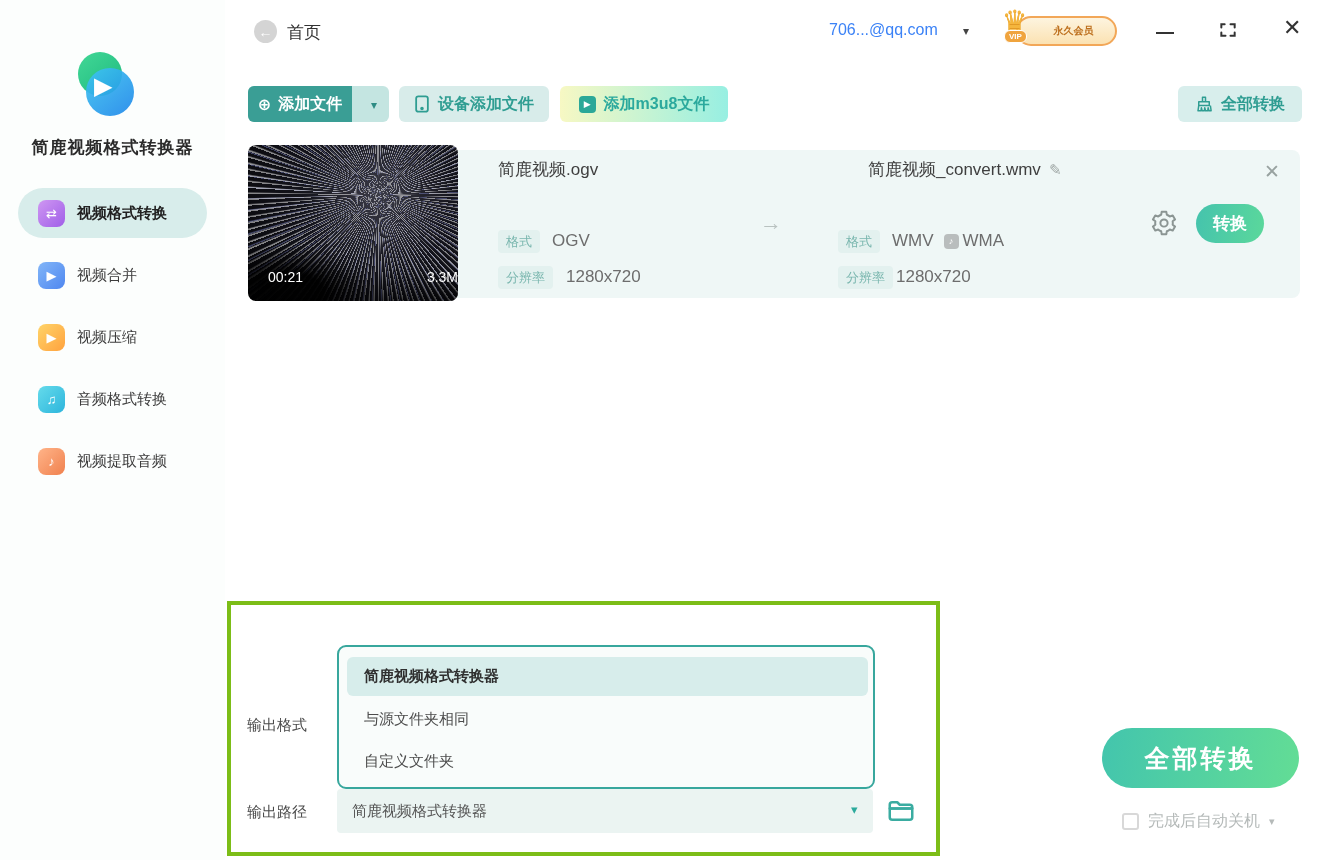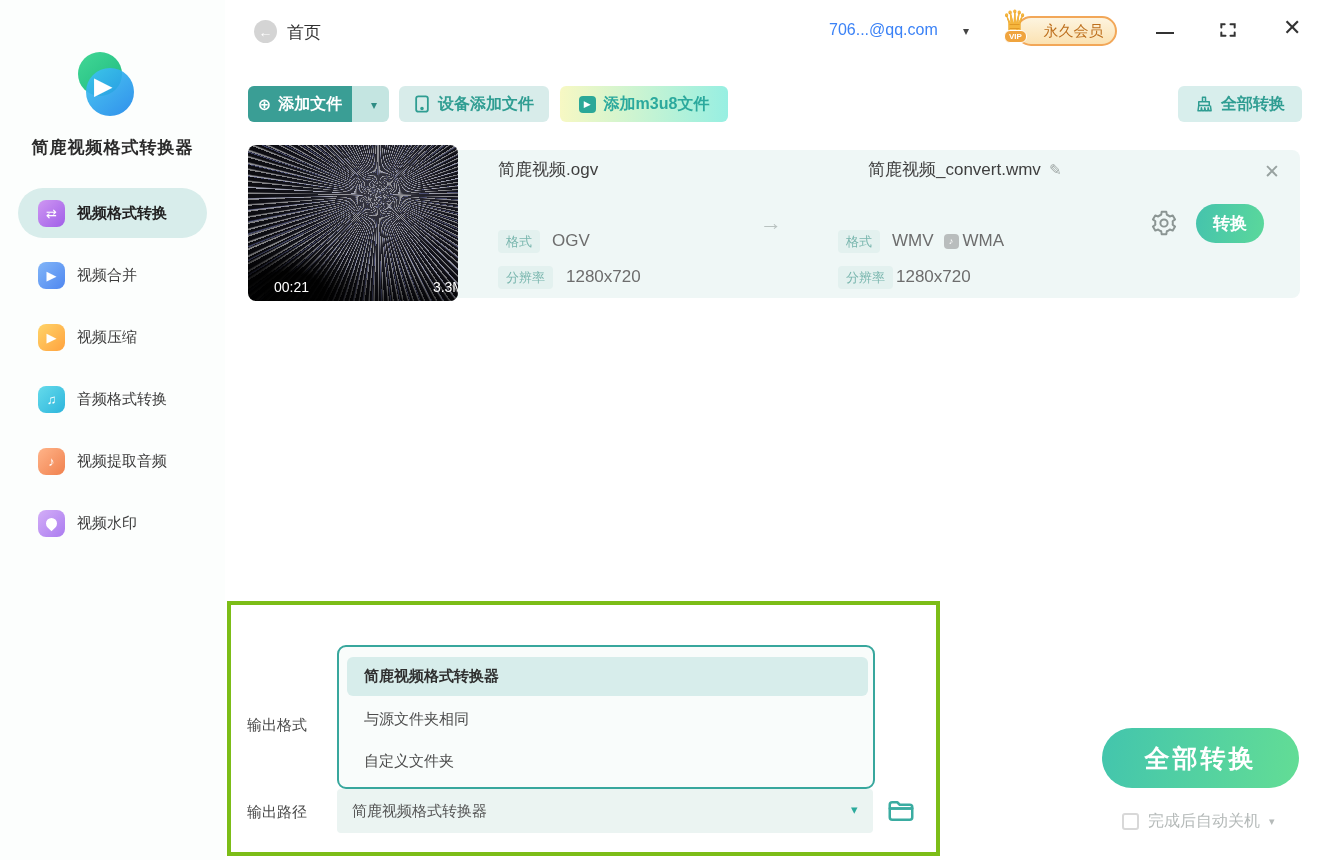--- a/index.html
+++ b/index.html
@@ -27,21 +27,21 @@
   .ic-gif { background:linear-gradient(135deg,#72e38d,#2fc55e); font-size:9px; font-weight:bold; letter-spacing:.5px; }
   .ic-wm { background:linear-gradient(135deg,#d3aef7,#ab7cf0); }
   .drop-shape { width:11px; height:11px; background:#fff; border-radius:50% 50% 50% 0; transform:rotate(-45deg); }
 
   
   .back-circle { position:absolute; left:254px; top:20px; width:23px; height:23px; border-radius:50%; background:#d4d4d4; color:#fff; display:flex; align-items:center; justify-content:center; font-size:14px; cursor:pointer; }
   .home-label { position:absolute; left:287px; top:21px; font-size:17px; color:#333; }
   .account { position:absolute; left:829px; top:21px; font-size:16px; color:#3b82f6; cursor:pointer; }
   .account-caret { position:absolute; left:963px; top:24px; font-size:12px; color:#444; cursor:pointer; }
   .vip-badge { position:absolute; left:1016px; top:16px; width:101px; height:30px; background:linear-gradient(180deg,#fdf4df,#fbe2b2); border:2px solid #f2a758; border-radius:16px; display:flex; align-items:center; justify-content:center; padding-left:14px; cursor:pointer; }
-  .vip-badge .vip-text { font-size:15px; font-weight:normal; color:#bd6f1d; }
+  .vip-badge .vip-text { font-size:10px; font-weight:bold; color:#bd6f1d; }
   .crown { position:absolute; left:1002px; top:6px; width:40px; height:40px; }
   .crown .crown-glyph { position:absolute; left:0; top:-2px; font-size:28px; color:#f5b63d; text-shadow:0 1px 0 #e29a26; }
   .crown .vip-tag { position:absolute; left:2px; top:24px; background:#f0a43e; color:#fff; font-size:8px; font-weight:bold; border-radius:6px; padding:1px 4px; border:1px solid #fff; }
   .win-btn { position:absolute; cursor:pointer; color:#333; }
   .btn-min { left:1154px; top:18px; width:22px; height:22px; }
   .btn-min::after { content:""; position:absolute; left:2px; top:14px; width:18px; height:0; border-top:2px solid #333; }
   .btn-max { left:1218px; top:20px; width:20px; height:20px; }
   .btn-close { left:1283px; top:17px; font-size:22px; line-height:1; color:#333; }
 
   
@@ -56,21 +56,21 @@
 
   
   .file-card { position:absolute; left:248px; top:150px; width:1052px; height:148px; background:#eff7f6; border-radius:8px; }
   .thumb { position:absolute; left:248px; top:145px; width:210px; height:156px; border-radius:8px; overflow:hidden;
     background:
       radial-gradient(ellipse 60% 45% at 18% 95%, rgba(0,0,0,.95) 30%, rgba(0,0,0,0) 70%),
       repeating-conic-gradient(from 0deg at 62% 32%, rgba(255,255,255,.50) 0deg .4deg, rgba(30,30,40,0) 1deg 2.6deg),
       repeating-conic-gradient(from 8deg at 62% 32%, rgba(160,170,255,.35) 0deg .3deg, rgba(0,0,0,0) .8deg 5deg),
       radial-gradient(circle at 62% 32%, #3a3a46 0%, #14141c 45%, #060609 100%);
   }
-  .thumb-bar { position:absolute; left:16px; bottom:0; width:100%; height:32px; background:linear-gradient(180deg,rgba(0,0,0,0),rgba(0,0,0,.55)); display:flex; align-items:flex-end; justify-content:space-between; padding:0 10px 6px; color:#fff; font-size:14px; }
+  .thumb-bar { position:absolute; left:10px; bottom:0; width:100%; height:32px; background:linear-gradient(180deg,rgba(0,0,0,0),rgba(0,0,0,.55)); display:flex; justify-content:space-between; padding:0 10px 6px; color:#fff; font-size:14px; }
   .src-name { position:absolute; left:498px; top:158px; font-size:17px; color:#3f3f3f; }
   .badge { position:absolute; height:23px; background:#e3f1ef; color:#79b6ae; font-size:13px; border-radius:4px; display:flex; align-items:center; padding:0 8px; }
   .val { position:absolute; font-size:17px; color:#6d6d6d; }
   .flow-arrow { position:absolute; left:760px; top:210px; font-size:22px; color:#b9c2c0; }
   .out-name { position:absolute; left:828px; top:158px; font-size:17px; color:#3f3f3f; display:flex; align-items:center; gap:8px;margin-left:40px; }
   .edit-pencil { font-size:15px; color:#a0a8a6; cursor:pointer; }
   .audio-chip { display:inline-flex; width:15px; height:15px; background:#b9bdbd; border-radius:4px; color:#fff; font-size:9px; align-items:center; justify-content:center; vertical-align:2px; margin:0 4px 0 10px; }
   .gear { position:absolute; left:1150px; top:209px; width:28px; height:28px; cursor:pointer; }
   .convert-btn { position:absolute; left:1196px; top:204px; width:68px; height:39px; border-radius:20px; background:linear-gradient(100deg,#45c3ad,#5bd89b); color:#fff; font-size:17px; font-weight:bold; display:flex; align-items:center; justify-content:center; cursor:pointer; }
   .row-close { position:absolute; left:1264px; top:160px; font-size:19px; color:#98a2a0; cursor:pointer; }
@@ -128,26 +128,20 @@
             <span>♫</span>
           </span>
         <span class="mi-label">音频格式转换</span>
       </div>
       <div class="menu-item">
         <span class="mi-icon ic-extract">
             <span>♪</span>
           </span>
         <span class="mi-label">视频提取音频</span>
       </div>
-      <div class="menu-item">
-        <span class="mi-icon ic-wm">
-            <span class="drop-shape"></span>
-          </span>
-        <span class="mi-label">视频水印</span>
-      </div>
     </div>
   </div>
 
   <div class="back-circle">
       <span>←</span>
     </div>
   <div class="home-label">首页</div>
 
   <div class="account">706...@qq.com</div>
   <div class="account-caret">▾</div>

